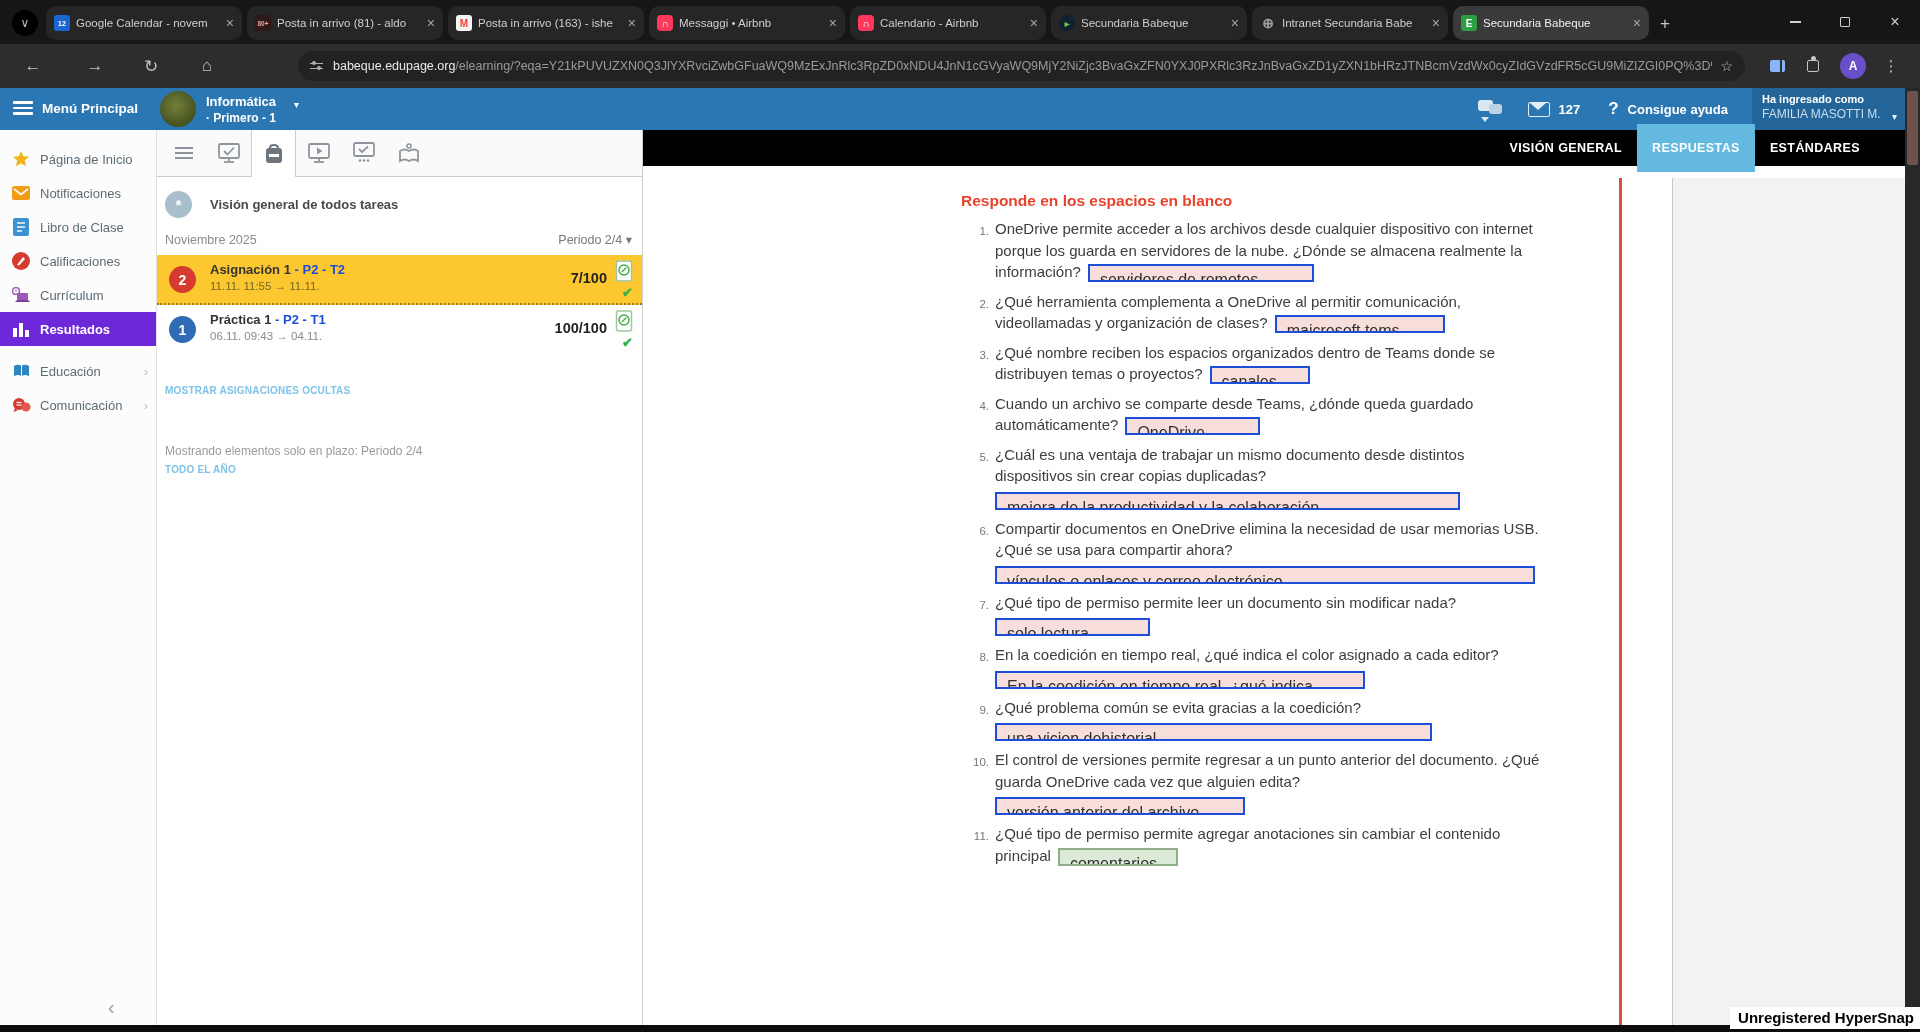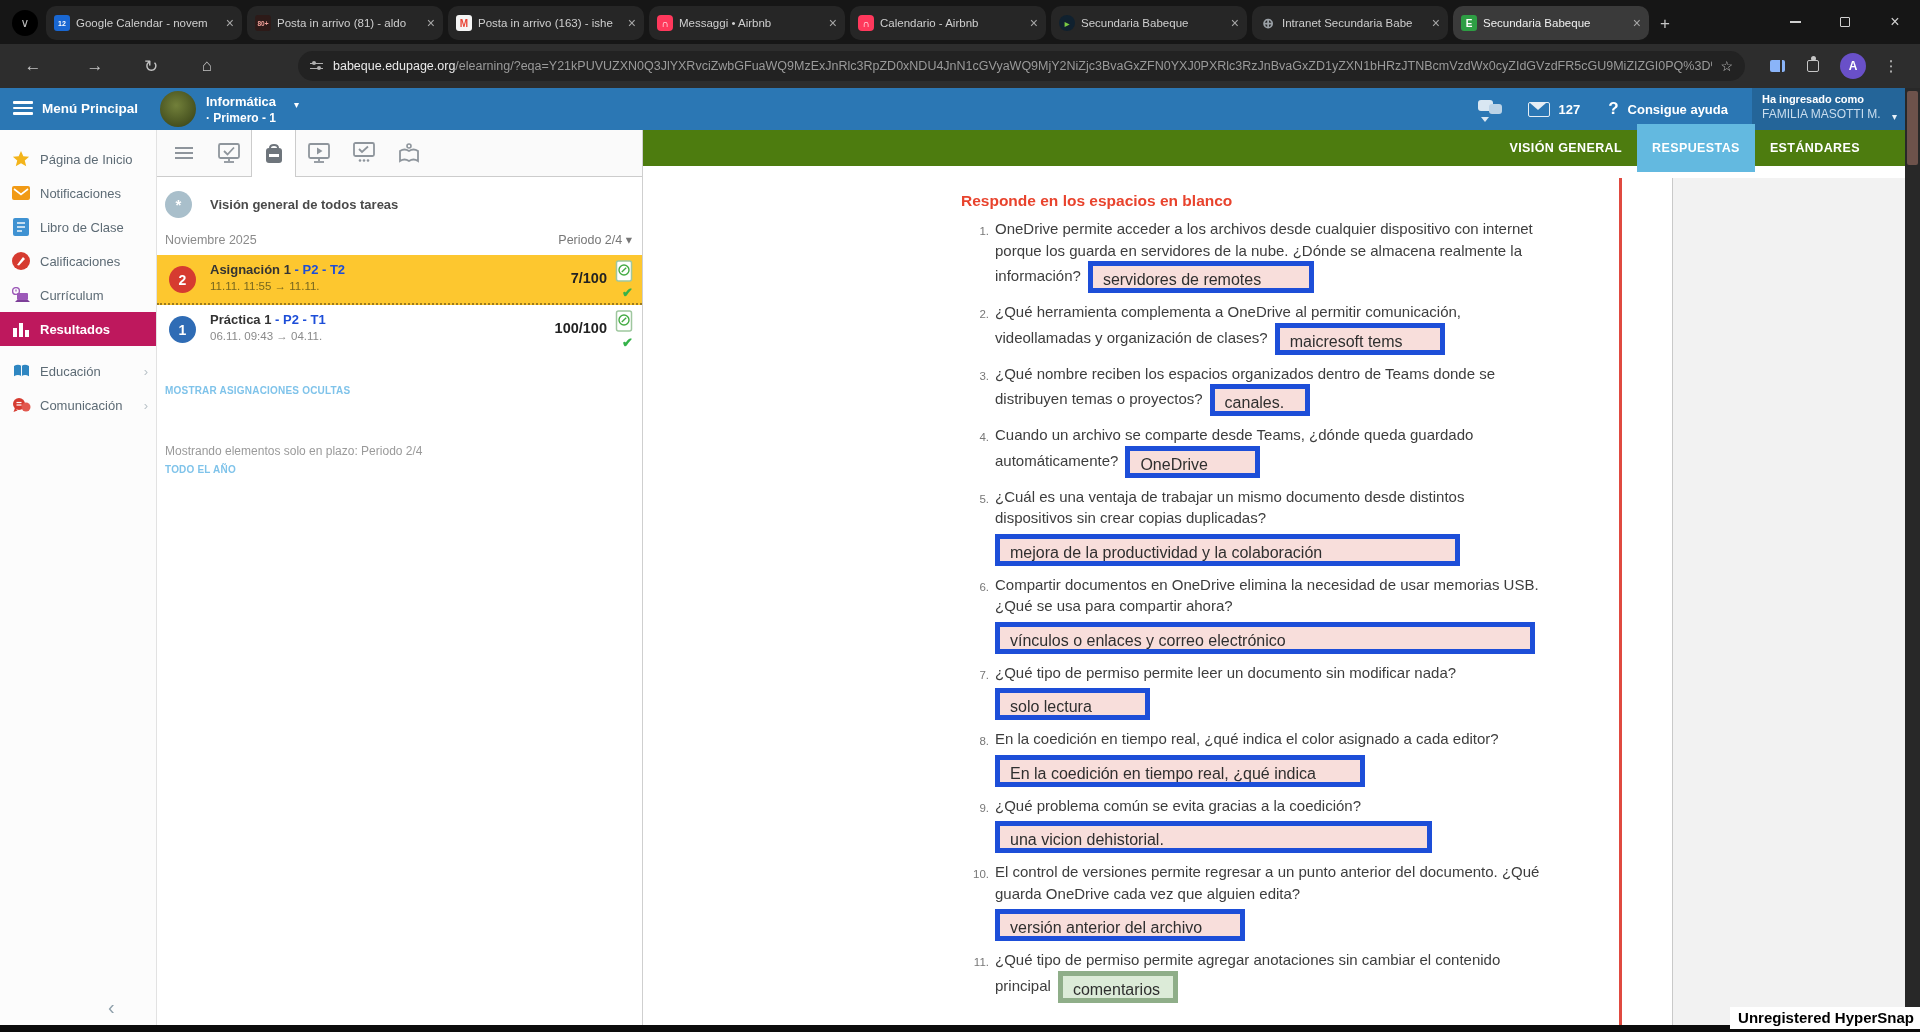--- a/index.html
+++ b/index.html
@@ -83,21 +83,21 @@
   .helplabel { font-weight:bold; font-size:13px; margin-right:24px;text-align:center; }
   .userbox { width:153px; height:42px; background:rgba(0,0,0,0.15); padding:5px 10px 0 10px; position:relative; }
   .userbox .u1 { font-weight:bold; font-size:11px; }
   .userbox .u2 { font-size:12px; color:#c9ddee; margin-top:2px; white-space:nowrap; overflow:hidden; width:118px; }
   .userbox .ucaret { position:absolute; right:8px; bottom:8px; font-size:10px; color:#e8f1f8; }
 
   
   .sidebar { position:absolute; top:130px; left:0; width:157px; bottom:7px; background:#fcfcfc; border-right:1px solid #e2e2e2; padding-top:12px; }
   .side-item { height:34px; display:flex; align-items:center; padding-left:10px; font-size:13px; color:#5d6b75; }
   .side-item .sico { width:22px; height:20px; display:flex; align-items:center; justify-content:center; margin-right:8px; flex:none; }
-  .side-item.active { background:#be185d; color:#fff; font-weight:bold; }
+  .side-item.active { background:#6d28d9; color:#fff; font-weight:bold; }
   .side-item .chev { margin-left:auto; margin-right:8px; color:#b9c2c8; font-size:13px; }
   .side-item.gap { margin-top:8px; }
   .collapse { position:absolute; left:108px; bottom:6px; color:#8fa0ab; font-size:20px; }
 
   
   .panel { position:absolute; top:130px; left:157px; width:486px; bottom:7px; background:#fff; border-right:1px solid #cfcfcf; }
   .ptoolbar { height:47px; background:#fafafa; border-bottom:1px solid #ccc; display:flex; align-items:stretch; padding-left:4px; }
   .ptool { width:45px; display:flex; align-items:center; justify-content:center; color:#8e959c; }
   .ptool.selected { background:#fff; border-left:1px solid #ccc; border-right:1px solid #ccc; margin-bottom:-1px; color:#6e757c; }
   .overview { display:flex; align-items:center; padding:14px 10px 12px 8px; }
@@ -118,35 +118,35 @@
   .arow.sel .adates { color:#77671f; }
   .ascore { position:absolute; right:35px; top:15px; font-weight:bold; font-size:14.5px; color:#222; }
   .adoc { position:absolute; right:7px; top:5px; }
   .acheck { position:absolute; right:9px; top:30px; color:#35b24a; font-size:13px; font-weight:bold; }
   .plinks { padding:30px 8px 0 8px; }
   .plink { color:#7fc3ea; font-weight:bold; font-size:10px; letter-spacing:0.2px; }
   .pnote { color:#9a9a9a; font-size:12px; margin-top:48px; }
   .allyear { margin-top:6px; }
 
   
-  .contentbar { position:absolute; top:130px; left:643px; right:15px; height:36px; background:#4d7c0f;
+  .contentbar { position:absolute; top:130px; left:643px; right:15px; height:36px; background:#000000;
                 display:flex; justify-content:flex-end; align-items:center; padding-right:30px; }
   .ctab { font-weight:bold; font-size:12.5px; color:#fff; letter-spacing:0.4px; padding:0 15px; height:48px;
           line-height:48px; }
   .ctab.active { background:#63b9e0; }
 
   
   .main { position:absolute; top:178px; left:643px; width:1029px; bottom:7px; background:#fff; overflow:hidden; }
   .redline { position:absolute; left:976px; top:0; bottom:0; width:3px; background:#e04a40; }
   .qcol { position:absolute; left:310px; top:14px; width:700px; }
   .qtitle { color:#e8432d; font-weight:bold; font-size:15.5px; margin:0 0 8px 8px; }
   .q { position:relative; padding-left:42px; margin-bottom:8px; font-size:15px; color:#3d3d3d; line-height:21.5px; }
   .qnum { position:absolute; left:0; top:3px; width:36px; text-align:right; font-size:11.5px; color:#777; }
-  .abox { display:inline-block; height:32px; line-height:28px; padding:0 10px; font-size:16px; color:#2f2f2f;
-          background:#f8dedb; border:5px solid #1d4ed8; vertical-align:middle; margin-left:7px;
+  .abox { display:inline-block; height:18px; line-height:28px; padding:0 10px; font-size:16px; color:#2f2f2f;
+          background:#f8dedb; border:2px solid #1d4ed8; vertical-align:middle; margin-left:7px;
           white-space:nowrap; overflow:hidden; }
   .abox.block { display:block; margin:5px 0 1px 0; }
   .abox.ok { background:#dcebd8; border-color:#8fae89; }
 
   
   .graypane { position:absolute; top:178px; left:1672px; right:15px; bottom:7px; background:#f2f2f2; border-left:1px solid #c9c9c9; }
   .vscroll { position:absolute; top:88px; right:0; width:15px; bottom:0; background:#282828; }
   .vthumb { position:absolute; top:3px; left:2px; right:2px; height:74px; background:#6d524b; border-radius:2px; }
   .blackbar { position:absolute; left:0; right:0; bottom:0; height:7px; background:#0c0c0c; }
   .watermark { position:absolute; right:0; bottom:3px; background:#fff; color:#000; font-weight:bold;

